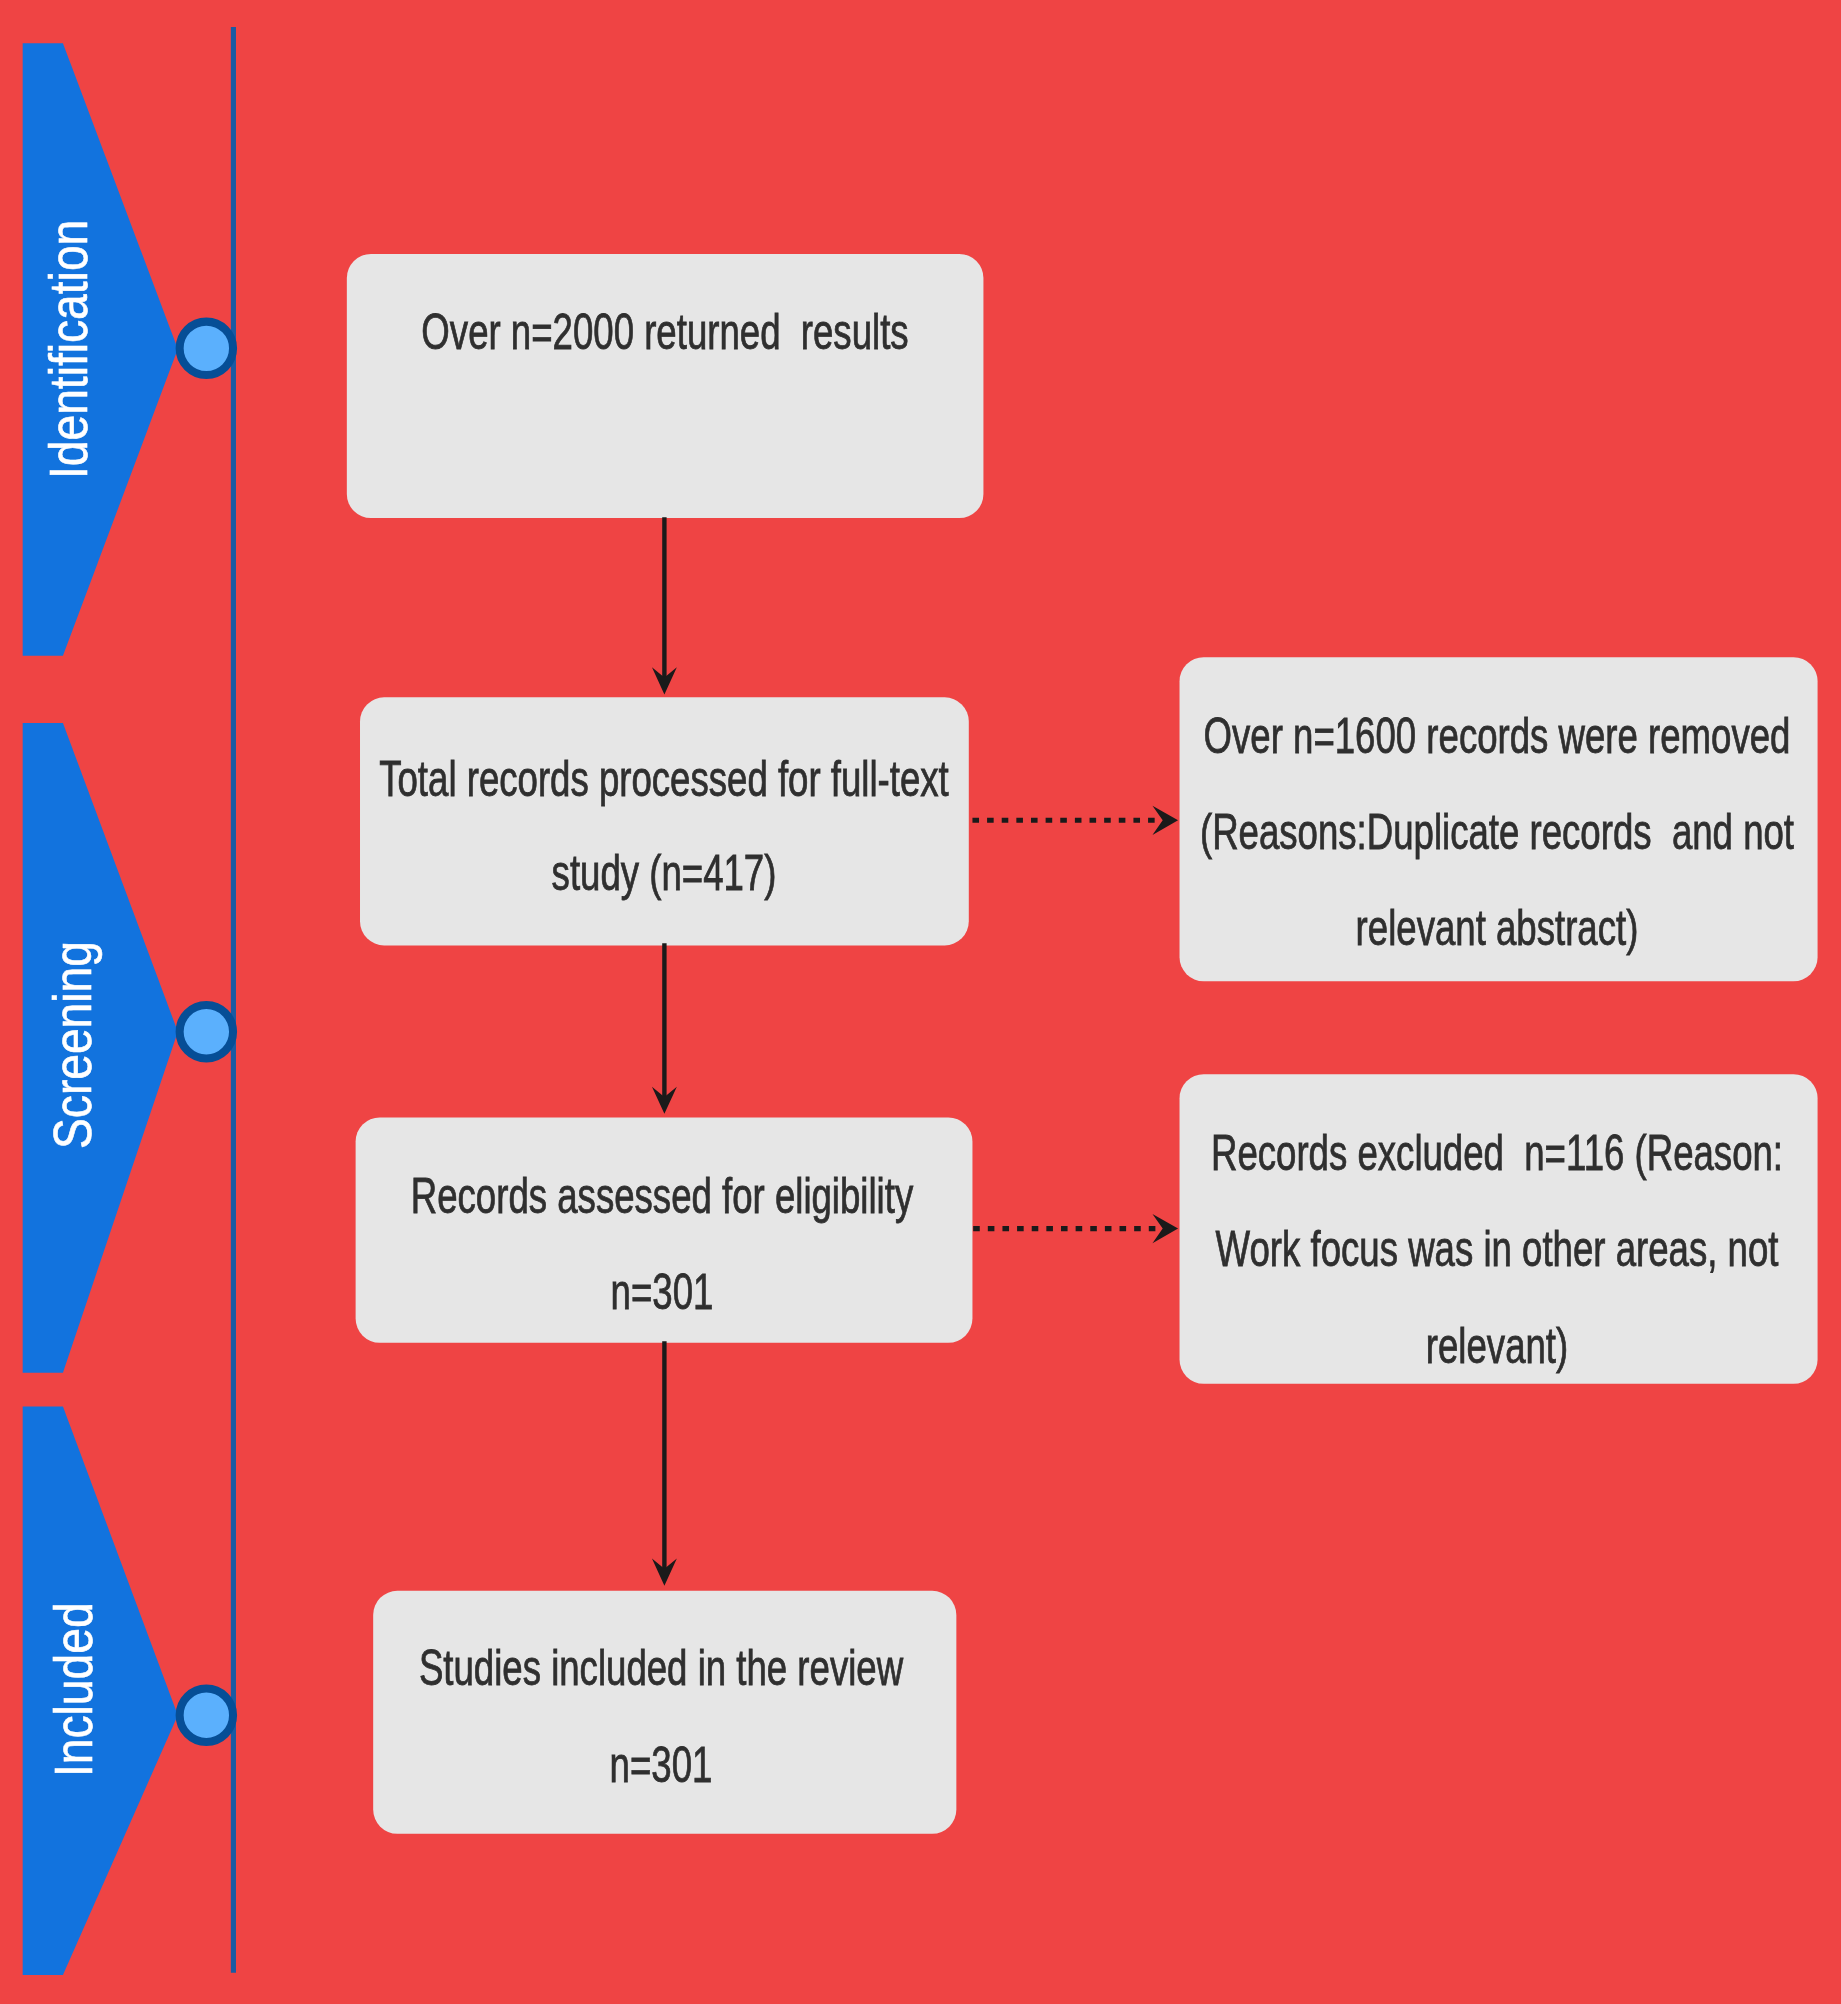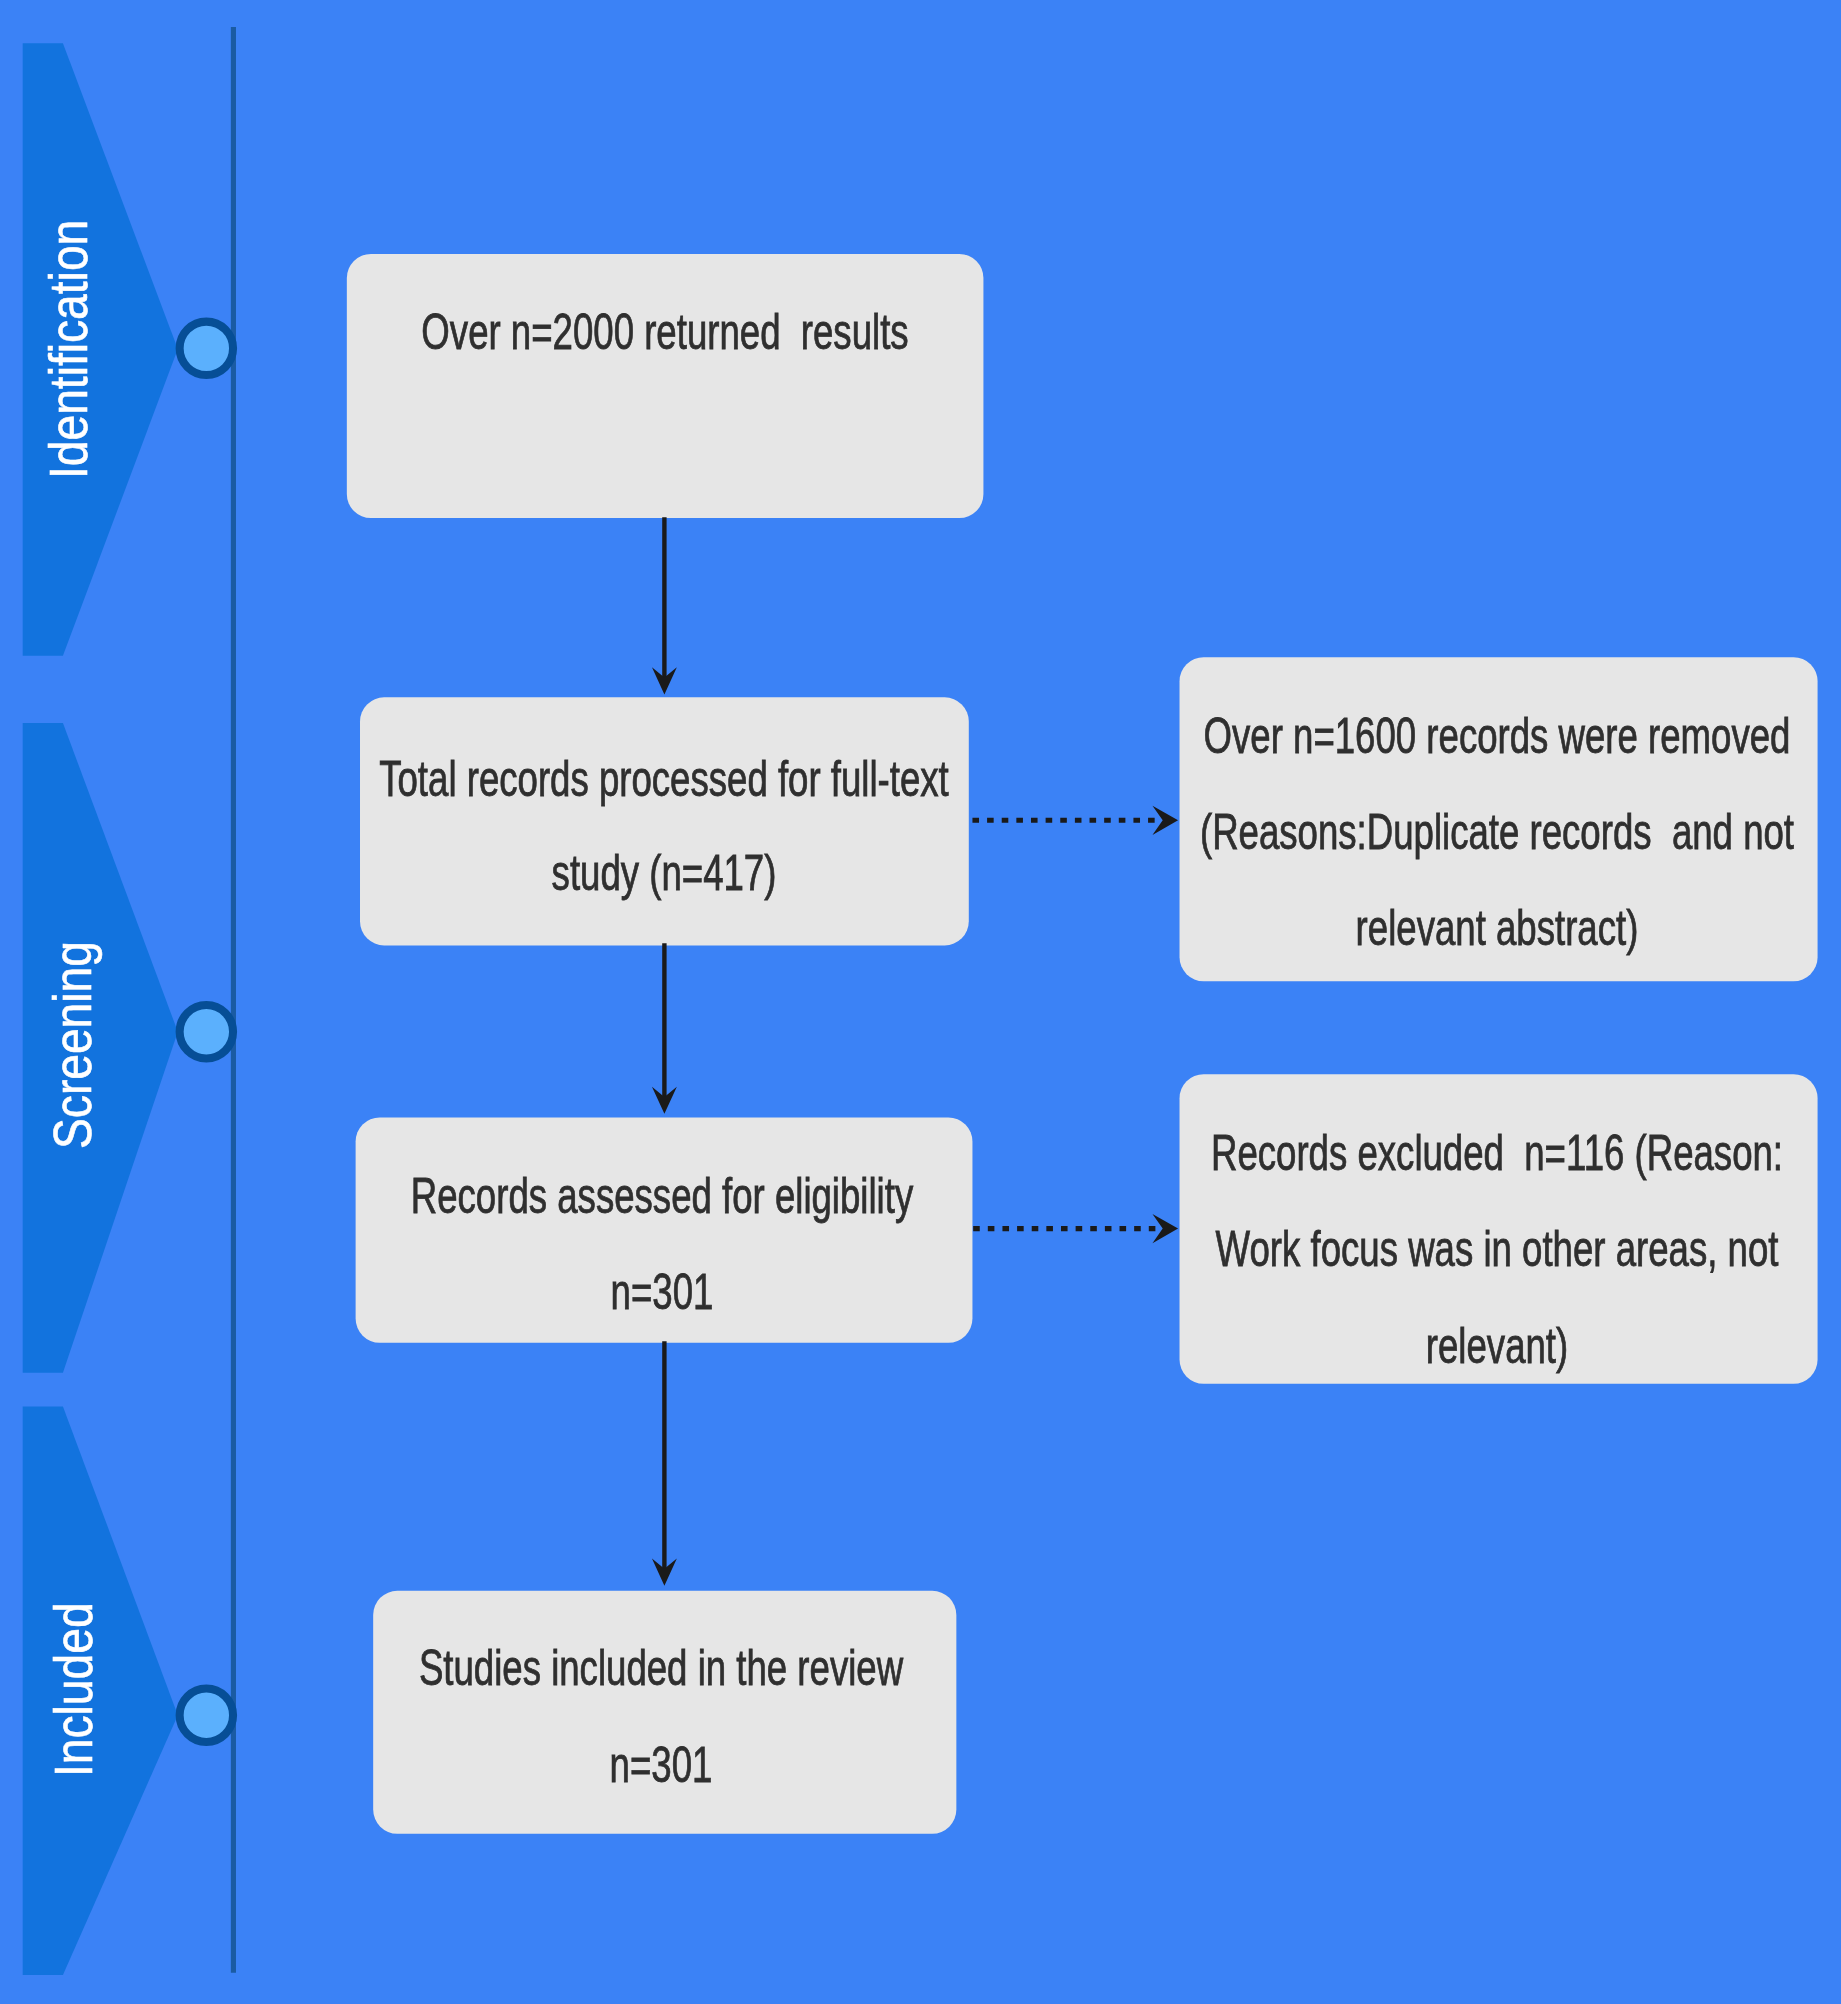--- a/index.html
+++ b/index.html
@@ -1,17 +1,17 @@
 <!DOCTYPE html>
 <html style="font-size:11.7px"><head>
 <meta charset="utf-8">
 <title>PRISMA Flow Diagram</title>
 <style>
   html,body{margin:0;padding:0;background:#ffffff;}
-  #page{position:relative;width:1841px;height:2005px;background:#3b82f6;overflow:hidden;
+  #page{position:relative;width:1841px;height:2005px;background:#ef4444;overflow:hidden;
         font-family:"Liberation Sans", sans-serif;}
   .svgroot{position:absolute;left:0;top:0;width:1841px;height:2005px;}
   .ln{position:absolute;white-space:pre;color:#2f2f2f;font-size:50px;line-height:50px;
       text-align:center;transform:translateX(-50%) scaleX(0.732);transform-origin:50% 0;
       -webkit-text-stroke:0.8px #2f2f2f;}
   .stagelabel{position:absolute;color:#ffffff;font-size:54px;line-height:54px;white-space:pre;
               transform-origin:0 0;-webkit-text-stroke:0.6px #ffffff;}
 </style>
 </head>
 <body>

